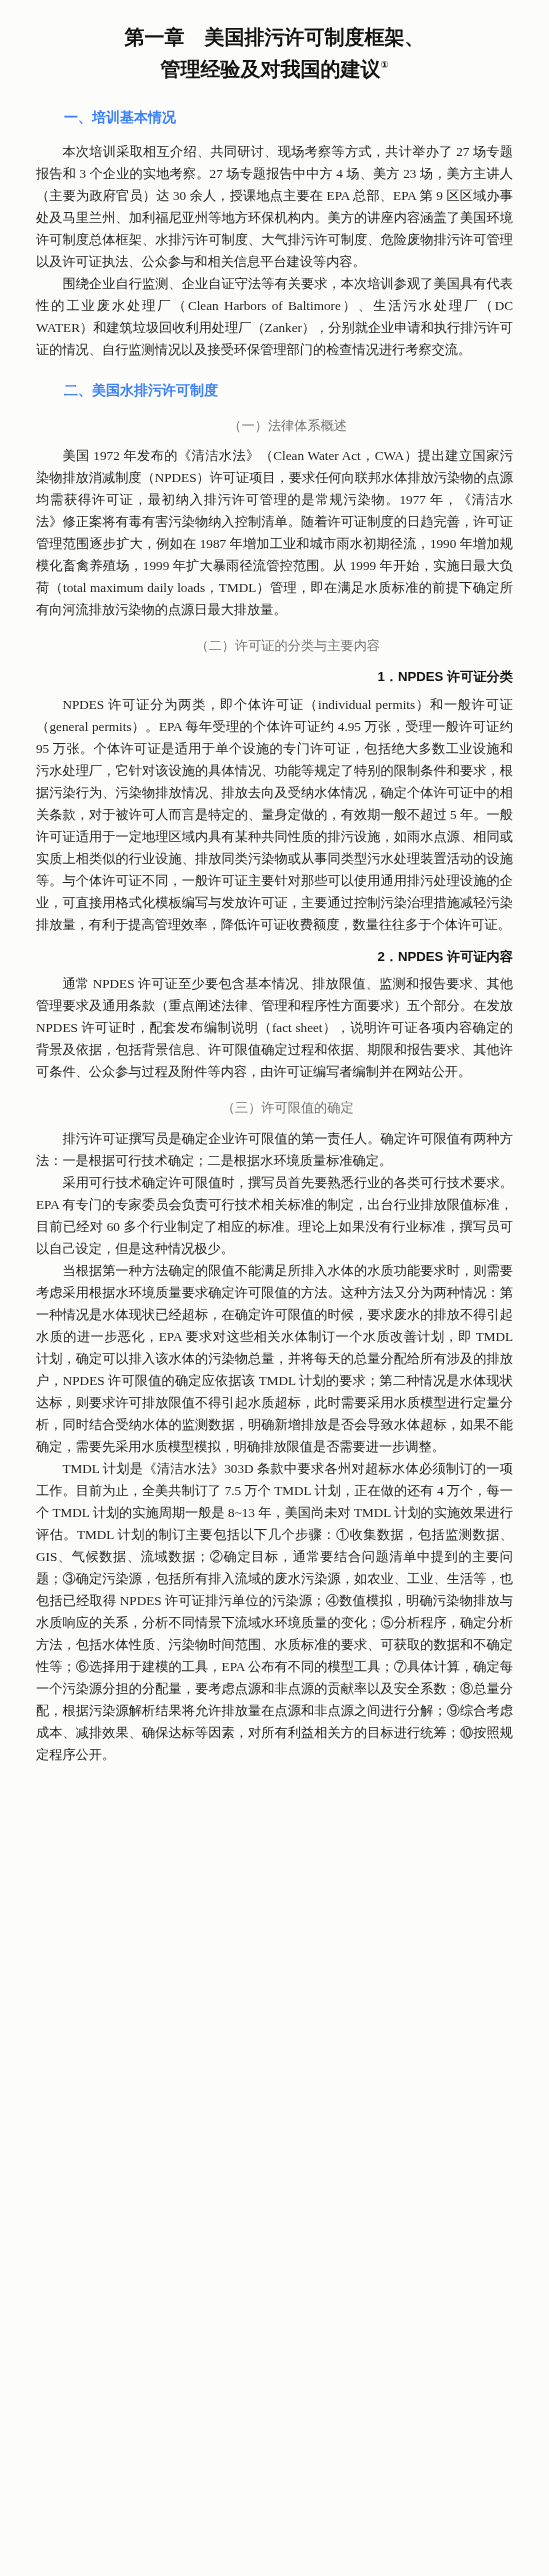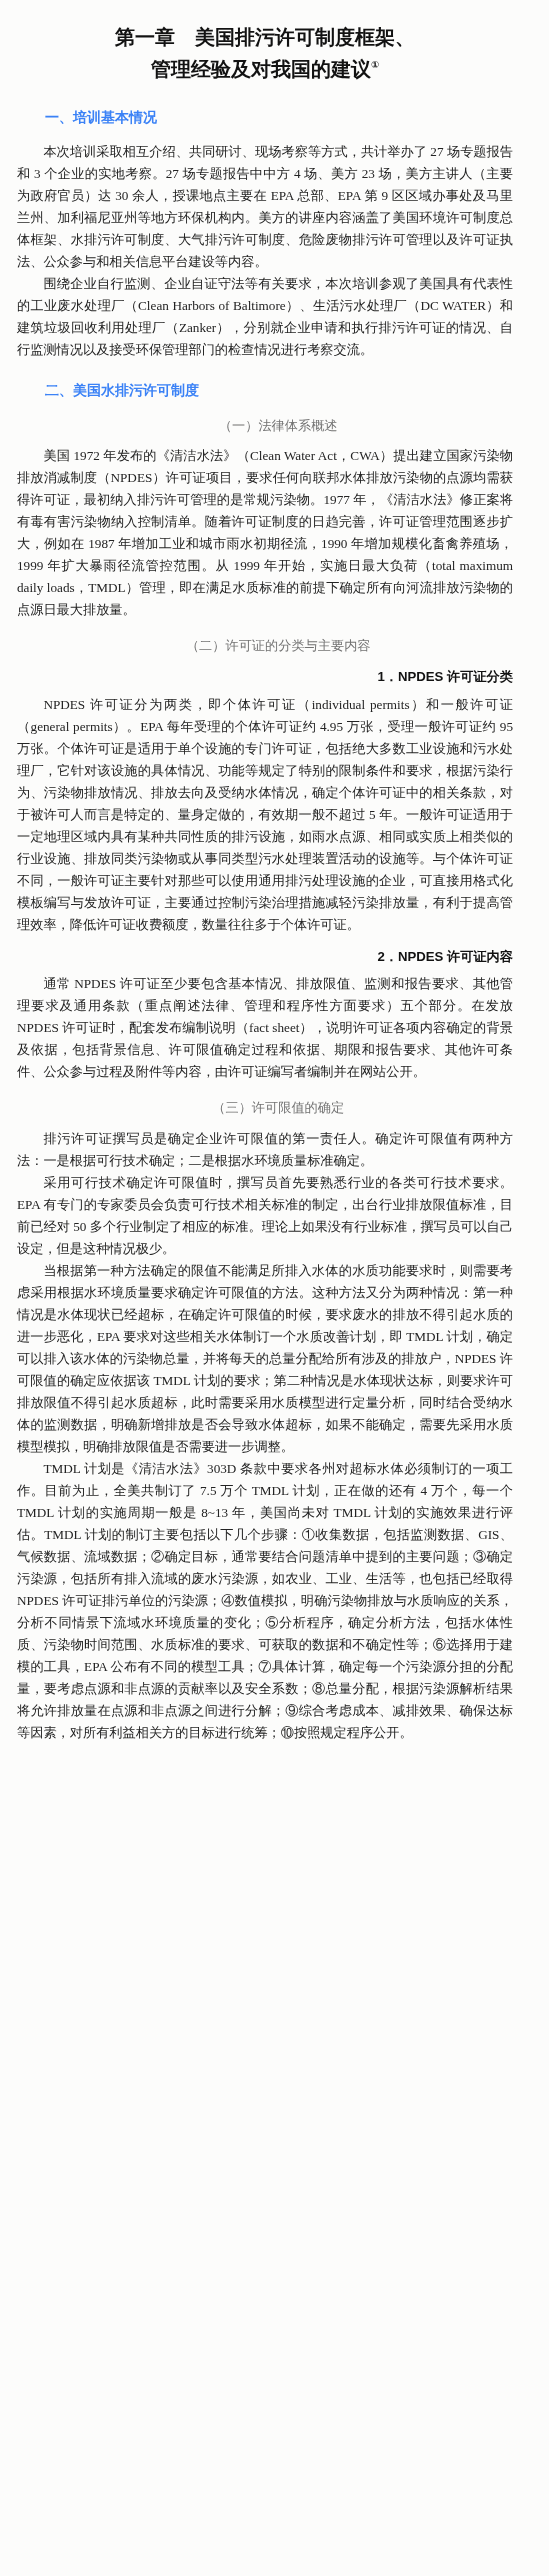--- a/index.html
+++ b/index.html
@@ -6,21 +6,21 @@
   body {
     width: 549px;
     height: 2576px;
     overflow: hidden;
     background: #fcfcfb;
   }
   .page {
     box-sizing: border-box;
     width: 549px;
     height: 2576px;
-    padding: 21px 36px 7px 17px;
+    padding: 21px 36px 7px 36px;
     font-family: "Liberation Serif", "DejaVu Serif", serif;
     font-size: 13.2px;
     line-height: 22px;
     color: #232323;
     text-align: justify;
     overflow: hidden;
   }
   .title {
     font-family: "Liberation Sans", "DejaVu Sans", sans-serif;
     font-size: 20px;
@@ -94,18 +94,18 @@
 
   <p class="para">NPDES 许可证分为两类，即个体许可证（individual permits）和一般许可证（general permits）。EPA 每年受理的个体许可证约 4.95 万张，受理一般许可证约 95 万张。个体许可证是适用于单个设施的专门许可证，包括绝大多数工业设施和污水处理厂，它针对该设施的具体情况、功能等规定了特别的限制条件和要求，根据污染行为、污染物排放情况、排放去向及受纳水体情况，确定个体许可证中的相关条款，对于被许可人而言是特定的、量身定做的，有效期一般不超过 5 年。一般许可证适用于一定地理区域内具有某种共同性质的排污设施，如雨水点源、相同或实质上相类似的行业设施、排放同类污染物或从事同类型污水处理装置活动的设施等。与个体许可证不同，一般许可证主要针对那些可以使用通用排污处理设施的企业，可直接用格式化模板编写与发放许可证，主要通过控制污染治理措施减轻污染排放量，有利于提高管理效率，降低许可证收费额度，数量往往多于个体许可证。</p>
 
   <h4 class="h-num">2．NPDES 许可证内容</h4>
 
   <p class="para">通常 NPDES 许可证至少要包含基本情况、排放限值、监测和报告要求、其他管理要求及通用条款（重点阐述法律、管理和程序性方面要求）五个部分。在发放 NPDES 许可证时，配套发布编制说明（fact sheet），说明许可证各项内容确定的背景及依据，包括背景信息、许可限值确定过程和依据、期限和报告要求、其他许可条件、公众参与过程及附件等内容，由许可证编写者编制并在网站公开。</p>
 
   <h3 class="h-sub">（三）许可限值的确定</h3>
 
   <p class="para">排污许可证撰写员是确定企业许可限值的第一责任人。确定许可限值有两种方法：一是根据可行技术确定；二是根据水环境质量标准确定。</p>
-  <p class="para">采用可行技术确定许可限值时，撰写员首先要熟悉行业的各类可行技术要求。EPA 有专门的专家委员会负责可行技术相关标准的制定，出台行业排放限值标准，目前已经对 50 多个行业制定了相应的标准。理论上如果没有行业标准，撰写员可以自己设定，但是这种情况极少。</p>
+  <p class="para">采用可行技术确定许可限值时，撰写员首先要熟悉行业的各类可行技术要求。EPA 有专门的专家委员会负责可行技术相关标准的制定，出台行业排放限值标准，目前已经对 60 多个行业制定了相应的标准。理论上如果没有行业标准，撰写员可以自己设定，但是这种情况极少。</p>
   <p class="para">当根据第一种方法确定的限值不能满足所排入水体的水质功能要求时，则需要考虑采用根据水环境质量要求确定许可限值的方法。这种方法又分为两种情况：第一种情况是水体现状已经超标，在确定许可限值的时候，要求废水的排放不得引起水质的进一步恶化，EPA 要求对这些相关水体制订一个水质改善计划，即 TMDL 计划，确定可以排入该水体的污染物总量，并将每天的总量分配给所有涉及的排放户，NPDES 许可限值的确定应依据该 TMDL 计划的要求；第二种情况是水体现状达标，则要求许可排放限值不得引起水质超标，此时需要采用水质模型进行定量分析，同时结合受纳水体的监测数据，明确新增排放是否会导致水体超标，如果不能确定，需要先采用水质模型模拟，明确排放限值是否需要进一步调整。</p>
   <p class="para">TMDL 计划是《清洁水法》303D 条款中要求各州对超标水体必须制订的一项工作。目前为止，全美共制订了 7.5 万个 TMDL 计划，正在做的还有 4 万个，每一个 TMDL 计划的实施周期一般是 8~13 年，美国尚未对 TMDL 计划的实施效果进行评估。TMDL 计划的制订主要包括以下几个步骤：①收集数据，包括监测数据、GIS、气候数据、流域数据；②确定目标，通常要结合问题清单中提到的主要问题；③确定污染源，包括所有排入流域的废水污染源，如农业、工业、生活等，也包括已经取得 NPDES 许可证排污单位的污染源；④数值模拟，明确污染物排放与水质响应的关系，分析不同情景下流域水环境质量的变化；⑤分析程序，确定分析方法，包括水体性质、污染物时间范围、水质标准的要求、可获取的数据和不确定性等；⑥选择用于建模的工具，EPA 公布有不同的模型工具；⑦具体计算，确定每一个污染源分担的分配量，要考虑点源和非点源的贡献率以及安全系数；⑧总量分配，根据污染源解析结果将允许排放量在点源和非点源之间进行分解；⑨综合考虑成本、减排效果、确保达标等因素，对所有利益相关方的目标进行统筹；⑩按照规定程序公开。</p>
 
 </div>
 
 
 </body></html>

